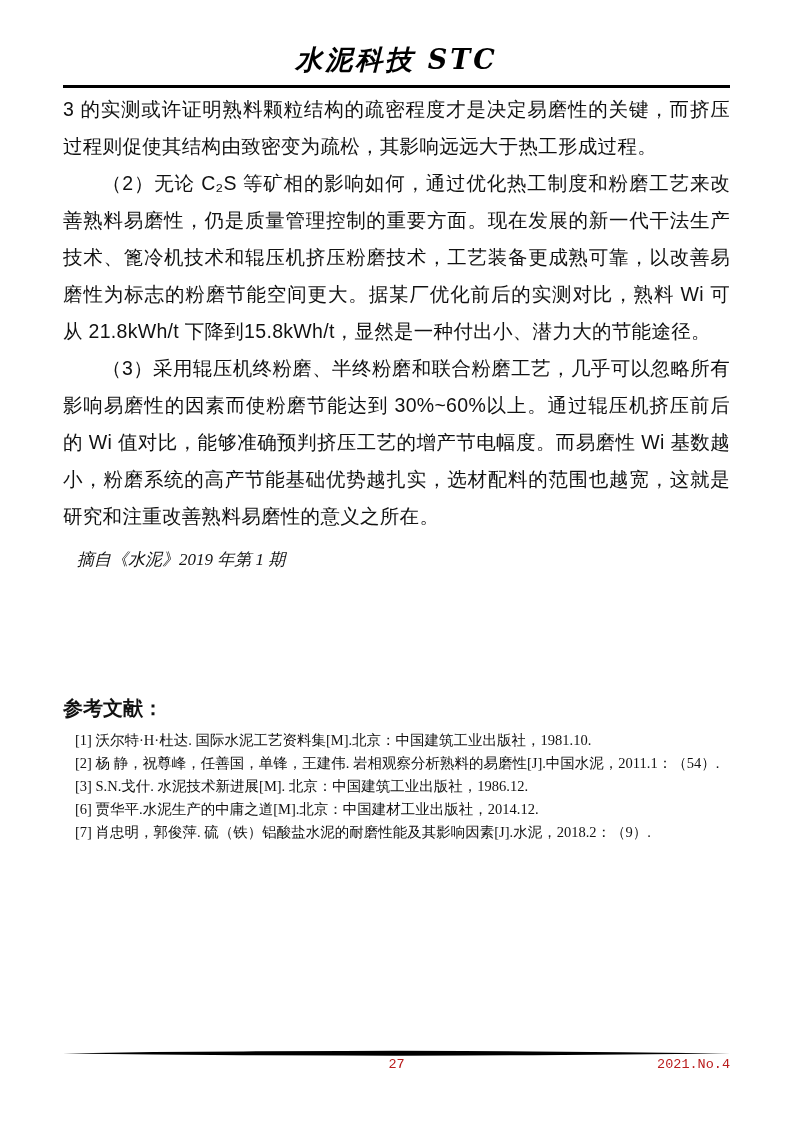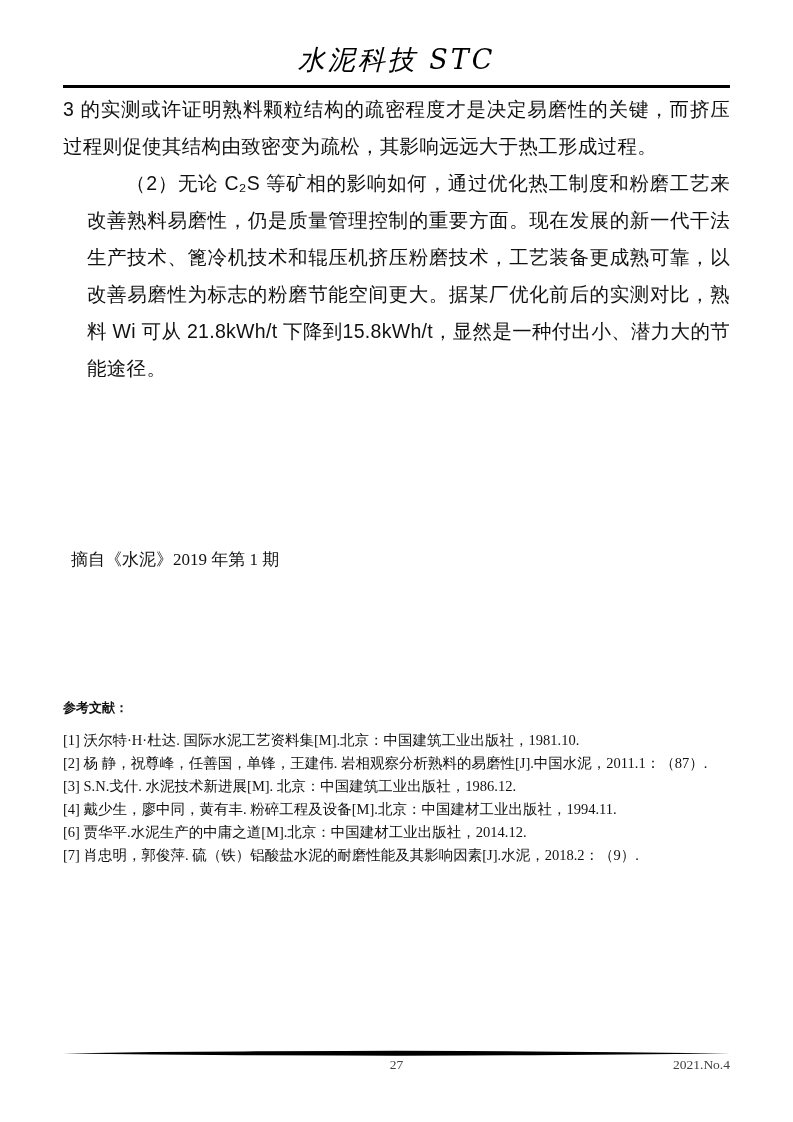--- a/index.html
+++ b/index.html
@@ -23,21 +23,21 @@
     width: 667px;
   }
   .journal-title {
     position: absolute;
     top: 42px;
     left: 0;
     width: 667px;
     text-align: center;
     font-family: "DejaVu Serif", serif;
     font-style: italic;
-    font-weight: normal;
+    font-weight: bold;
     font-size: 27px;
     letter-spacing: 3px;
     color: #000000;
   }
   .header-rule {
     position: absolute;
     top: 85px;
     left: 0;
     width: 667px;
     height: 2.5px;
@@ -55,68 +55,69 @@
     line-height: 37px;
     text-align: justify;
     letter-spacing: 0.3px;
   }
   .body-text p {
     margin: 0;
     padding: 0;
   }
   .body-text p.indent {
     text-indent: 2em;
-    margin-left: 24px;
   }
   .source-note {
     position: absolute;
     top: 548px;
-    left: 8px;
+    left: 14px;
     width: 667px;
     font-family: "Liberation Serif", "DejaVu Serif", serif;
+    font-style: italic;
     font-size: 17px;
     line-height: 24px;
   }
   .references {
     position: absolute;
     top: 697px;
     left: 0;
     width: 667px;
   }
   .ref-heading {
     font-family: "Liberation Serif", "DejaVu Serif", serif;
     font-weight: bold;
-    font-size: 13px;
+    font-size: 20px;
     line-height: 22px;
     margin-bottom: 10px;
   }
   .ref-item {
     font-family: "Liberation Serif", "DejaVu Serif", serif;
     font-size: 14.5px;
     line-height: 23px;
     white-space: nowrap;
     overflow: hidden;
+    margin-left: 12px;
   }
   .footer-rule {
     position: absolute;
     top: 1050px;
     left: 63px;
     width: 667px;
     height: 7px;
     display: block;
   }
   .footer-row {
     position: absolute;
     top: 1057px;
     left: 63px;
     width: 667px;
     height: 20px;
-    font-family: Liberation Serif, serif;
+    font-family: Liberation Mono, monospace;
     font-size: 13.5px;
-    color: #404040;
+    color: #b91c1c;
   }
   .page-number {
     position: absolute;
     left: 0;
     width: 100%;
     text-align: center;
   }
   .issue {
     position: absolute;
     right: 0;
@@ -129,30 +130,30 @@
 <div class="page">
   <div class="content">
 
     <div class="journal-title">水泥科技  STC</div>
 
     <div class="header-rule"></div>
 
     <div class="body-text">
       <p class="para">3 的实测或许证明熟料颗粒结构的疏密程度才是决定易磨性的关键，而挤压过程则促使其结构由致密变为疏松，其影响远远大于热工形成过程。</p>
       <p class="para indent">（2）无论 C₂S 等矿相的影响如何，通过优化热工制度和粉磨工艺来改善熟料易磨性，仍是质量管理控制的重要方面。现在发展的新一代干法生产技术、篦冷机技术和辊压机挤压粉磨技术，工艺装备更成熟可靠，以改善易磨性为标志的粉磨节能空间更大。据某厂优化前后的实测对比，熟料 Wi 可从 21.8kWh/t 下降到15.8kWh/t，显然是一种付出小、潜力大的节能途径。</p>
+      <p class="para indent">（3）采用辊压机终粉磨、半终粉磨和联合粉磨工艺，几乎可以忽略所有影响易磨性的因素而使粉磨节能达到 30%~60%以上。通过辊压机挤压前后的 Wi 值对比，能够准确预判挤压工艺的增产节电幅度。而易磨性 Wi 基数越小，粉磨系统的高产节能基础优势越扎实，选材配料的范围也越宽，这就是研究和注重改善熟料易磨性的意义之所在。</p>
     </div>
 
     <div class="source-note">摘自《水泥》2019 年第 1 期</div>
 
     <div class="references">
       <div class="ref-heading">参考文献：</div>
       <div class="ref-item">[1] 沃尔特·H·杜达. 国际水泥工艺资料集[M].北京：中国建筑工业出版社，1981.10.</div>
-      <div class="ref-item">[2] 杨 静，祝尊峰，任善国，单锋，王建伟. 岩相观察分析熟料的易磨性[J].中国水泥，2011.1：（87）.</div>
+      <div class="ref-item">[2] 杨 静，祝尊峰，任善国，单锋，王建伟. 岩相观察分析熟料的易磨性[J].中国水泥，2011.1：（54）.</div>
       <div class="ref-item">[3] S.N.戈什. 水泥技术新进展[M]. 北京：中国建筑工业出版社，1986.12.</div>
-      <div class="ref-item">[4] 戴少生，廖中同，黄有丰. 粉碎工程及设备[M].北京：中国建材工业出版社，1994.11.</div>
       <div class="ref-item">[6] 贾华平.水泥生产的中庸之道[M].北京：中国建材工业出版社，2014.12.</div>
       <div class="ref-item">[7] 肖忠明，郭俊萍. 硫（铁）铝酸盐水泥的耐磨性能及其影响因素[J].水泥，2018.2：（9）.</div>
     </div>
   </div>
 
   <svg class="footer-rule" viewBox="0 0 667 7" preserveAspectRatio="none" aria-hidden="true">
     <polygon fill="#000000" points="0,3.4 90,2.0 180,1.4 280,1.0 333,0.8 400,1.0 470,1.5 560,2.2 667,3.4 560,4.6 470,5.2 400,5.6 333,5.8 280,5.6 180,5.2 90,4.6"></polygon>
   </svg>
 
   <div class="footer-row">

